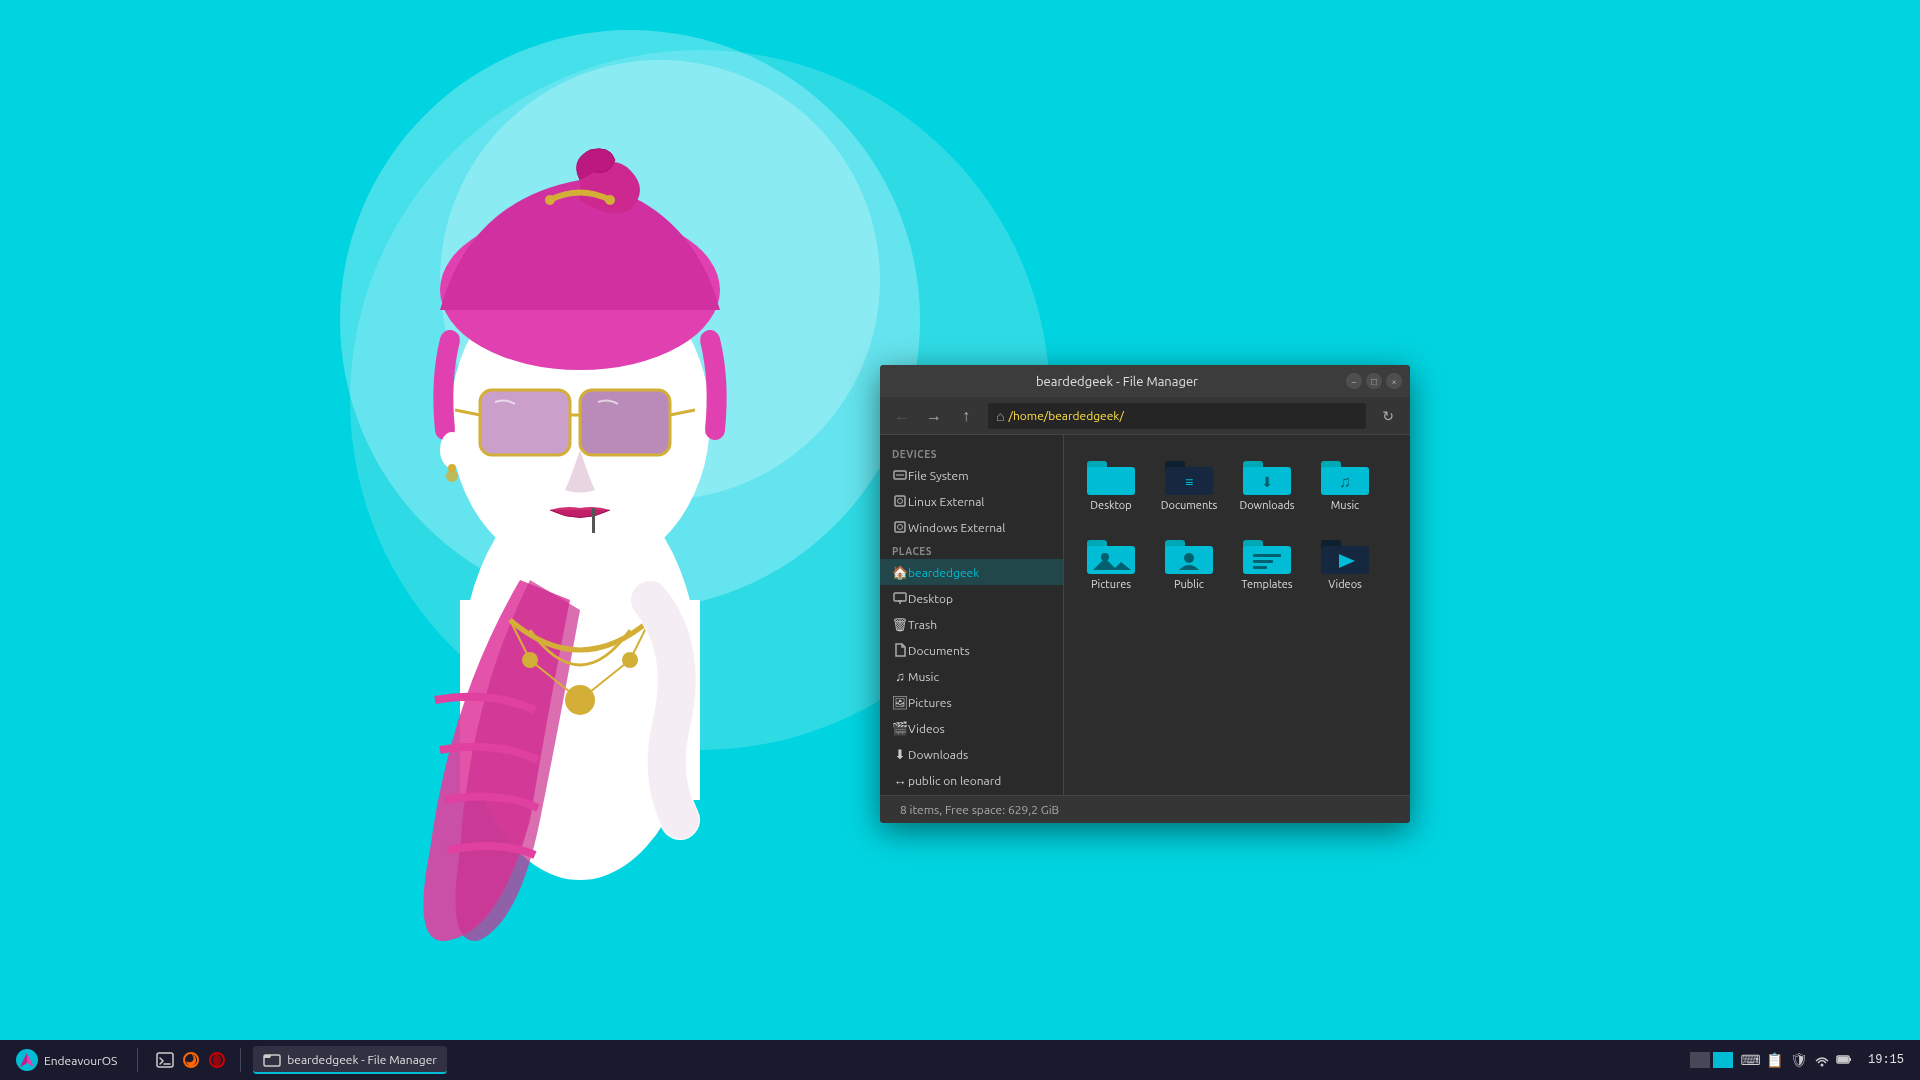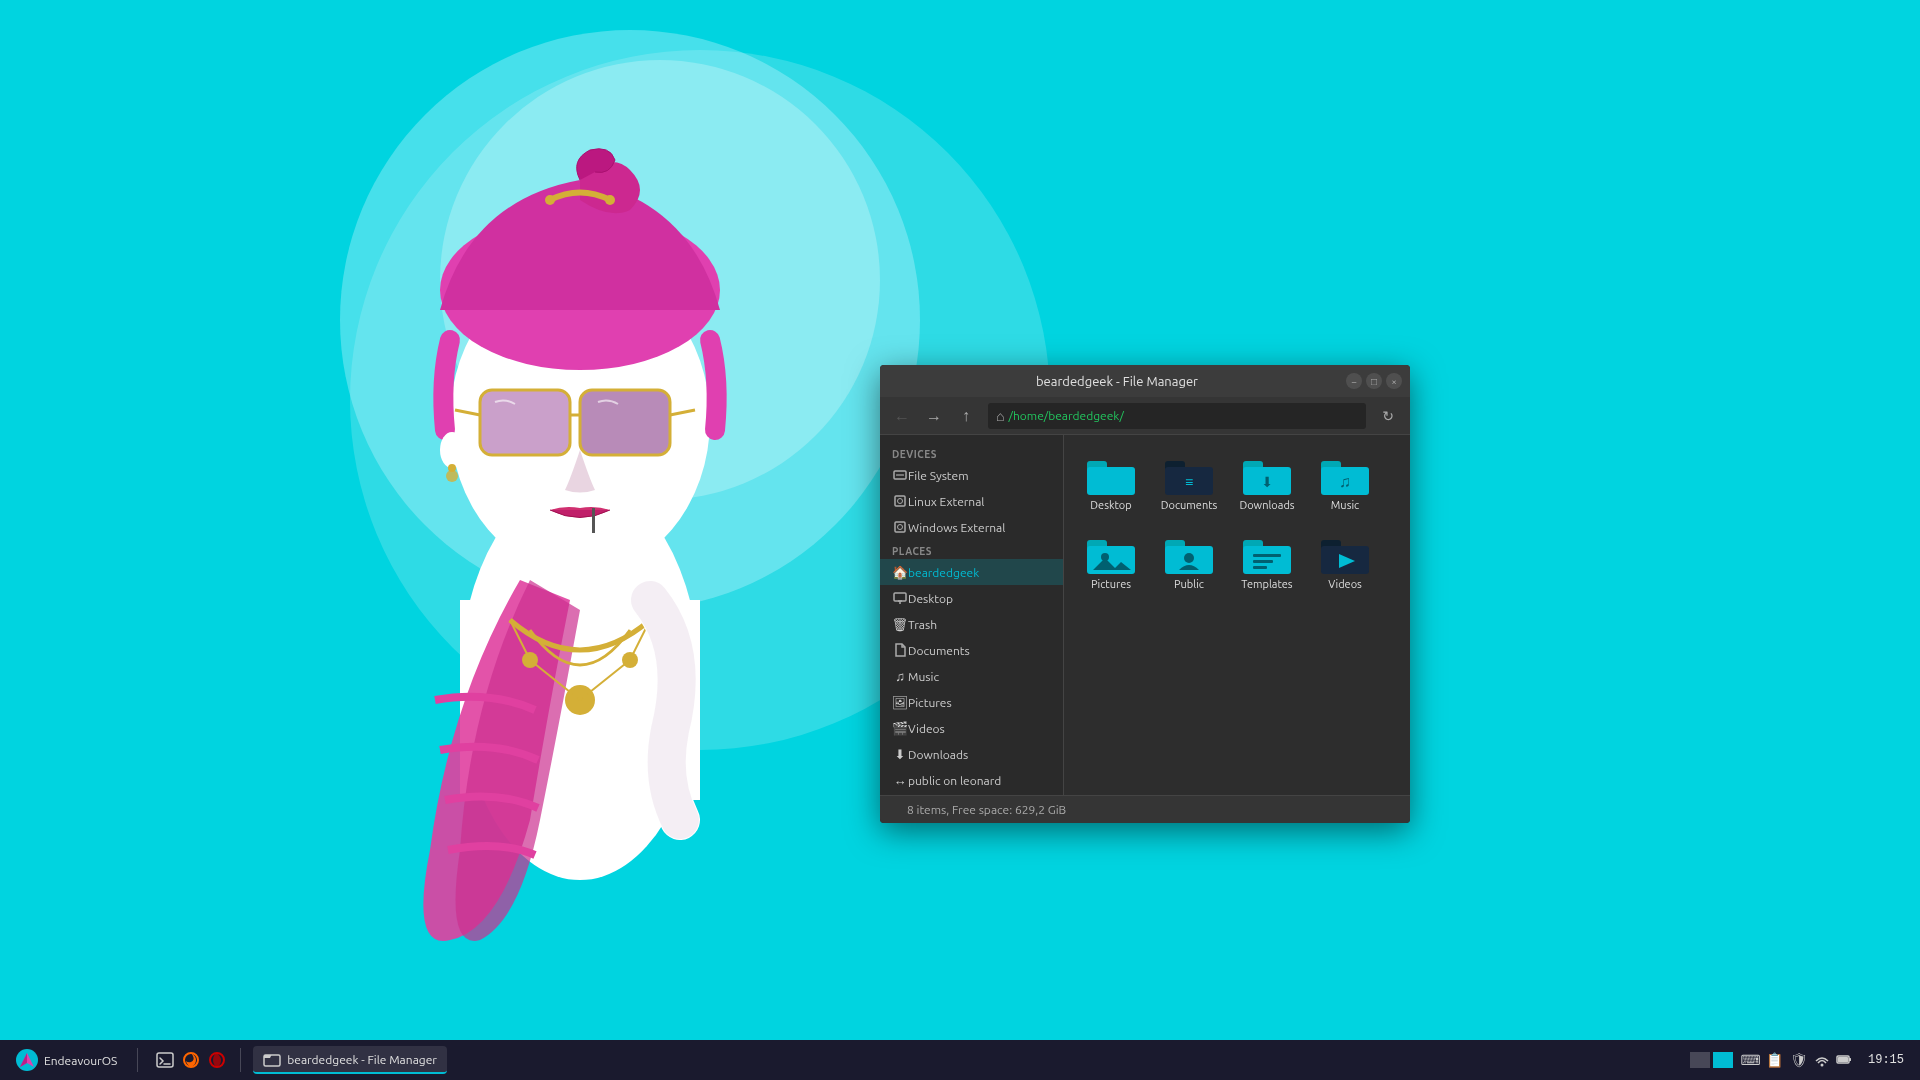--- a/index.html
+++ b/index.html
@@ -288,21 +288,21 @@
       gap: 4px;
       margin: 0 4px;
     }
 
     .fm-home-icon {
       color: #aaa;
       font-size: 14px;
     }
 
     .fm-address-text {
-      color: #22c55e;
+      color: #fde047;
       font-size: 12px;
     }
 
     .fm-refresh-btn {
       width: 28px;
       height: 28px;
       display: flex;
       align-items: center;
       justify-content: center;
       cursor: pointer;
@@ -405,21 +405,21 @@
       line-height: 1.2;
     }
 
     
     .fm-statusbar {
       height: 28px;
       background: #353535;
       border-top: 1px solid #444;
       display: flex;
       align-items: center;
-      padding: 0 27px;
+      padding: 0 20px;
       color: #aaa;
       font-size: 12px;
       border-radius: 0 0 4px 4px;
     }
 
     
     .folder-with-icon {
       position: relative;
       width: 48px;
       height: 42px;

